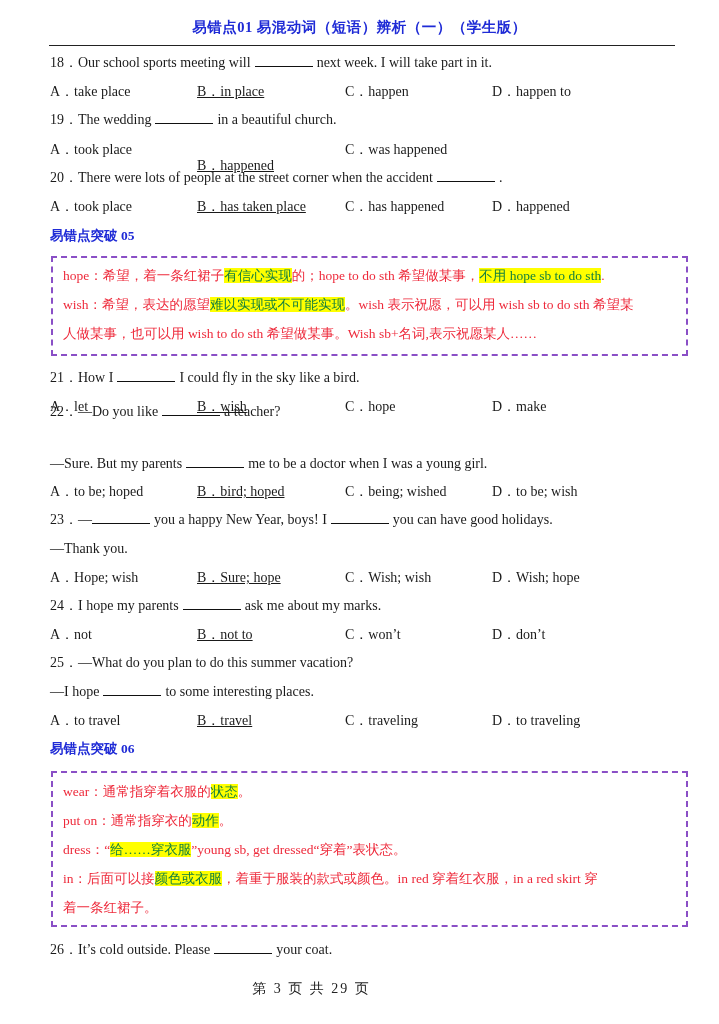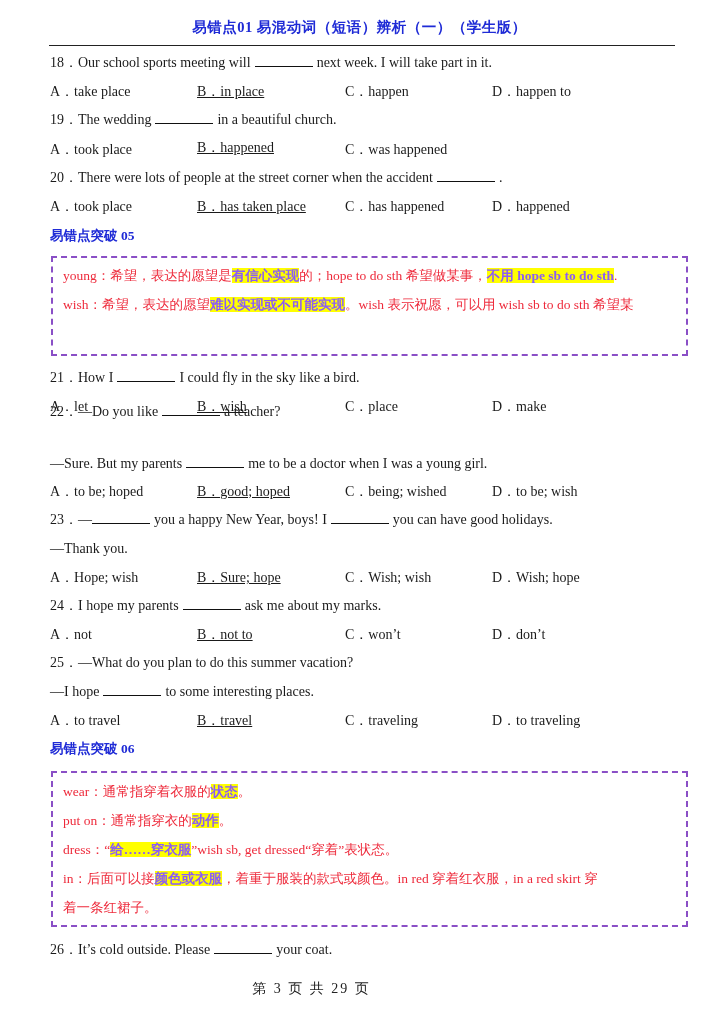--- a/index.html
+++ b/index.html
@@ -39,21 +39,21 @@
       border-style: dashed;
     }
     .note-box::before {
       content: ""; position: absolute; inset: -2px;
       border: 2px dotted transparent;
     }
     .note-line {
       position: absolute; left: 10px; font-size: 13.5px; color: #ee2a3b; white-space: nowrap;
       line-height: 18px;
     }
-    .hl { background: #ffff00; font-weight: bold; color: #8b5cf6; }
+    .hl { background: #ffff00; font-weight: normal; color: #15803d; }
     .footer {
       position: absolute; left: 0; width: 623px; top: 980px; text-align: center;
       font-size: 14px; color: #222; letter-spacing: 2px;
     }
   </style>
 </head>
 <body>
 
 <div class="header-title">易错点01 易混动词（短语）辨析（一）（学生版）</div>
 <div class="header-rule"></div>
@@ -66,63 +66,66 @@
   <span class="opt b" style="top:83px">B．in place</span>
   <span class="opt c" style="top:83px">C．happen</span>
   <span class="opt d" style="top:83px">D．happen to</span>
 </div>
 
 <div class="line" style="top:111px">
   <span>19．The wedding</span><span class="blank"></span><span>in a beautiful church.</span>
 </div>
 <div>
   <span class="opt a" style="top:141px">A．took place</span>
-  <span class="opt b" style="top:139px">B．happened</span>
+  <span class="opt b" style="top:157px">B．happened</span>
   <span class="opt c" style="top:141px">C．was happened</span>
 </div>
 
 <div class="line" style="top:169px">
   <span>20．There were lots of people at the street corner when the accident</span><span class="blank"></span><span>.</span>
 </div>
 <div>
   <span class="opt a" style="top:198px">A．took place</span>
   <span class="opt b" style="top:198px">B．has taken place</span>
   <span class="opt c" style="top:198px">C．has happened</span>
   <span class="opt d" style="top:198px">D．happened</span>
 </div>
 
 <div class="section-title" style="top:227px">易错点突破 05</div>
 <div class="note-box" style="top:256px; height:96px;">
   <div class="note-line" style="top:9px">
-    <span>young：希望，表达的愿望是</span><span class="hl">有信心实现</span><span>的；hope to do sth 希望做某事，</span><span class="hl">不用 hope sb to do sth</span><span>.</span>
+    <span>hope：希望，着一条红裙子</span><span class="hl">有信心实现</span><span>的；hope to do sth 希望做某事，</span><span class="hl">不用 hope sb to do sth</span><span>.</span>
   </div>
   <div class="note-line" style="top:38px">
     <span>wish：希望，表达的愿望</span><span class="hl">难以实现或不可能实现</span><span>。wish 表示祝愿，可以用 wish sb to do sth 希望某</span>
+  </div>
+  <div class="note-line" style="top:67px">
+    <span>人做某事，也可以用 wish to do sth 希望做某事。Wish sb+名词,表示祝愿某人……</span>
   </div>
 </div>
 
 <div class="line" style="top:369px">
   <span>21．How I</span><span class="blank"></span><span>I could fly in the sky like a bird.</span>
 </div>
 <div>
   <span class="opt a" style="top:398px">A．let</span>
   <span class="opt b" style="top:398px">B．wish</span>
-  <span class="opt c" style="top:398px">C．place</span>
+  <span class="opt c" style="top:398px">C．hope</span>
   <span class="opt d" style="top:398px">D．make</span>
 </div>
 
 <div class="line" style="top:403px">
   <span>22．—Do you like</span><span class="blank"></span><span>a teacher?</span>
 </div>
 <div class="line" style="top:455px">
   <span>—Sure. But my parents</span><span class="blank"></span><span>me to be a doctor when I was a young girl.</span>
 </div>
 <div>
   <span class="opt a" style="top:483px">A．to be; hoped</span>
-  <span class="opt b" style="top:483px">B．good; hoped</span>
+  <span class="opt b" style="top:483px">B．bird; hoped</span>
   <span class="opt c" style="top:483px">C．being; wished</span>
   <span class="opt d" style="top:483px">D．to be; wish</span>
 </div>
 
 <div class="line" style="top:511px">
   <span>23．—</span><span class="blank" style="margin-left:0"></span><span>you a happy New Year, boys! I</span><span class="blank"></span><span>you can have good holidays.</span>
 </div>
 <div class="line" style="top:540px">—Thank you.</div>
 <div>
   <span class="opt a" style="top:569px">A．Hope; wish</span>
@@ -154,21 +157,21 @@
 
 <div class="section-title" style="top:740px">易错点突破 06</div>
 <div class="note-box" style="top:771px; height:152px;">
   <div class="note-line" style="top:10px">
     <span>wear：通常指穿着衣服的</span><span class="hl">状态</span><span>。</span>
   </div>
   <div class="note-line" style="top:39px">
     <span>put on：通常指穿衣的</span><span class="hl">动作</span><span>。</span>
   </div>
   <div class="note-line" style="top:68px">
-    <span>dress：“</span><span class="hl">给……穿衣服</span><span>”wish sb,      get dressed“穿着”表状态。</span>
+    <span>dress：“</span><span class="hl">给……穿衣服</span><span>”young sb,      get dressed“穿着”表状态。</span>
   </div>
   <div class="note-line" style="top:97px">
     <span>in：后面可以接</span><span class="hl">颜色或衣服</span><span>，着重于服装的款式或颜色。in red  穿着红衣服，in a red skirt 穿</span>
   </div>
   <div class="note-line" style="top:126px">
     <span>着一条红裙子。</span>
   </div>
 </div>
 
 <div class="line" style="top:941px">

